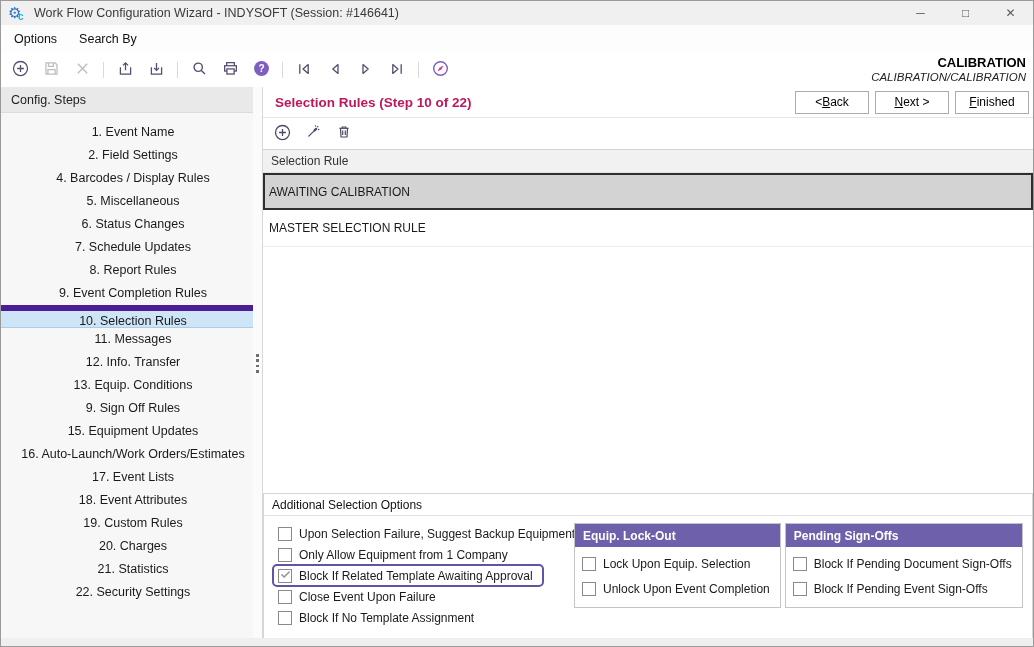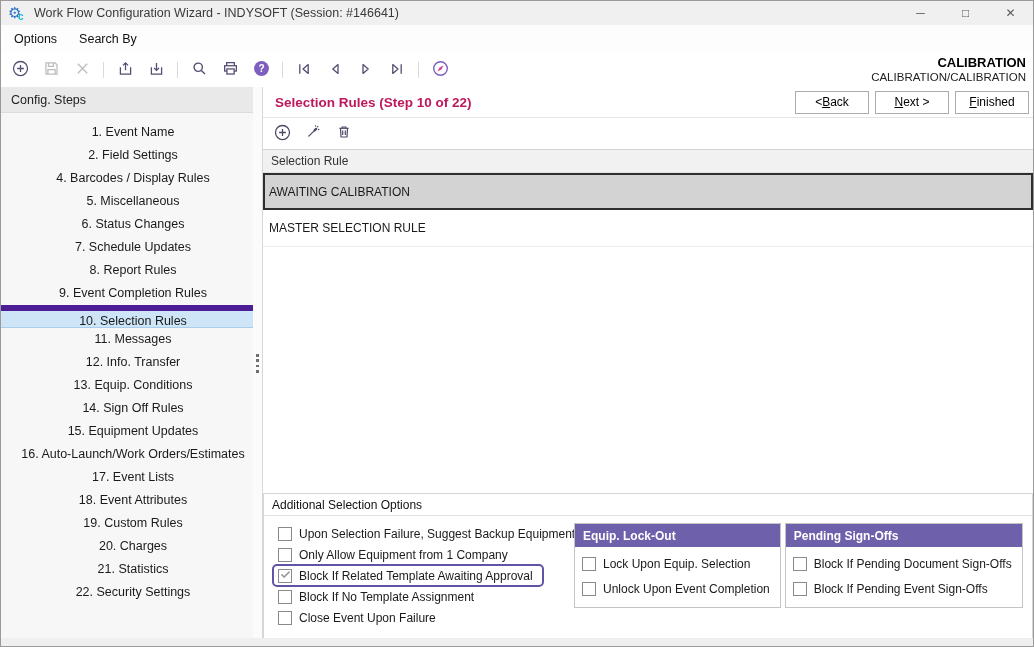--- a/index.html
+++ b/index.html
@@ -22,21 +22,21 @@
   .menu-item { padding:5px 11px; font-size:12.5px; color:#111; }
 
   
   .toolbar-row { height:34px; background:#fff; display:flex; align-items:center; padding:0 6px 0 8px; flex-shrink:0; }
   .tools { display:flex; align-items:center; gap:9px; flex:1; }
   .tool-btn { width:22px; height:22px; display:flex; align-items:center; justify-content:center; color:var(--icon,#554C70); }
   .tool-btn.disabled { color:#BDBDBD; }
   .tool-sep { width:1px; height:16px; background:#DADADA; margin:0 1px; }
   .context-block { text-align:right; line-height:1.2; padding-right:1px; }
   .context-title { font-weight:bold; font-size:13px; color:#000; }
-  .context-subtitle { font-size:11.5px; color:#222; }
+  .context-subtitle { font-size:11.5px; color:#222;font-style:italic; }
 
   
   .content { flex:1; display:flex; min-height:0; }
 
   .sidebar { width:252px; background:#F7F7F7; display:flex; flex-direction:column; flex-shrink:0; }
   .sidebar-header { height:26px; background:#E9E9E9; border-bottom:1px solid #DCDCDC; display:flex; align-items:center; padding-left:10px; font-size:12.5px; color:#222; flex-shrink:0; }
   .side-list { flex:1; padding-top:8px; overflow:hidden; }
   .side-item { height:23px; line-height:23px; padding-left:12px; font-size:12.5px; white-space:nowrap;text-align:center; }
   .side-item.selected { background:var(--selblue,#CDE5F7); border-top:6px solid #4c1d95; border-bottom:1px solid #A9CDEC; line-height:21px; }
 
@@ -208,21 +208,21 @@
           <div class="side-item">4. Barcodes / Display Rules</div>
           <div class="side-item">5. Miscellaneous</div>
           <div class="side-item">6. Status Changes</div>
           <div class="side-item">7. Schedule Updates</div>
           <div class="side-item">8. Report Rules</div>
           <div class="side-item">9. Event Completion Rules</div>
           <div class="side-item selected">10. Selection Rules</div>
           <div class="side-item">11. Messages</div>
           <div class="side-item">12. Info. Transfer</div>
           <div class="side-item">13. Equip. Conditions</div>
-          <div class="side-item">14. Sign Off Rules</div>
+          <div class="side-item">9. Sign Off Rules</div>
           <div class="side-item">15. Equipment Updates</div>
           <div class="side-item">16. Auto-Launch/Work Orders/Estimates</div>
           <div class="side-item">17. Event Lists</div>
           <div class="side-item">18. Event Attributes</div>
           <div class="side-item">19. Custom Rules</div>
           <div class="side-item">20. Charges</div>
           <div class="side-item">21. Statistics</div>
           <div class="side-item">22. Security Settings</div>
         </div>
     </div>
@@ -291,25 +291,25 @@
               <div class="check-row focused">
                 <span class="checkbox">
                   <span><svg viewBox="0 0 12 12" width="11" height="11" fill="none" stroke="#8F8F8F" stroke-width="1.6" stroke-linecap="round" stroke-linejoin="round">
                       <path d="M2 6.3l2.5 2.5L10 3.3"></path>
                     </svg></span>
                 </span>
                 <span class="check-label">Block If Related Template Awaiting Approval</span>
               </div>
               <div class="check-row">
                 <span class="checkbox"></span>
-                <span class="check-label">Block If No Template Assignment</span>
+                <span class="check-label">Close Event Upon Failure</span>
               </div>
               <div class="check-row">
                 <span class="checkbox"></span>
-                <span class="check-label">Close Event Upon Failure</span>
+                <span class="check-label">Block If No Template Assignment</span>
               </div>
             </div>
           <div class="groups-wrap">
               <div class="groupbox">
                 <div class="groupbox-header">Equip. Lock-Out</div>
                 <div class="groupbox-body">
                   <div class="check-row">
                     <span class="checkbox"></span>
                     <span class="check-label">Lock Upon Equip. Selection</span>
                   </div>

